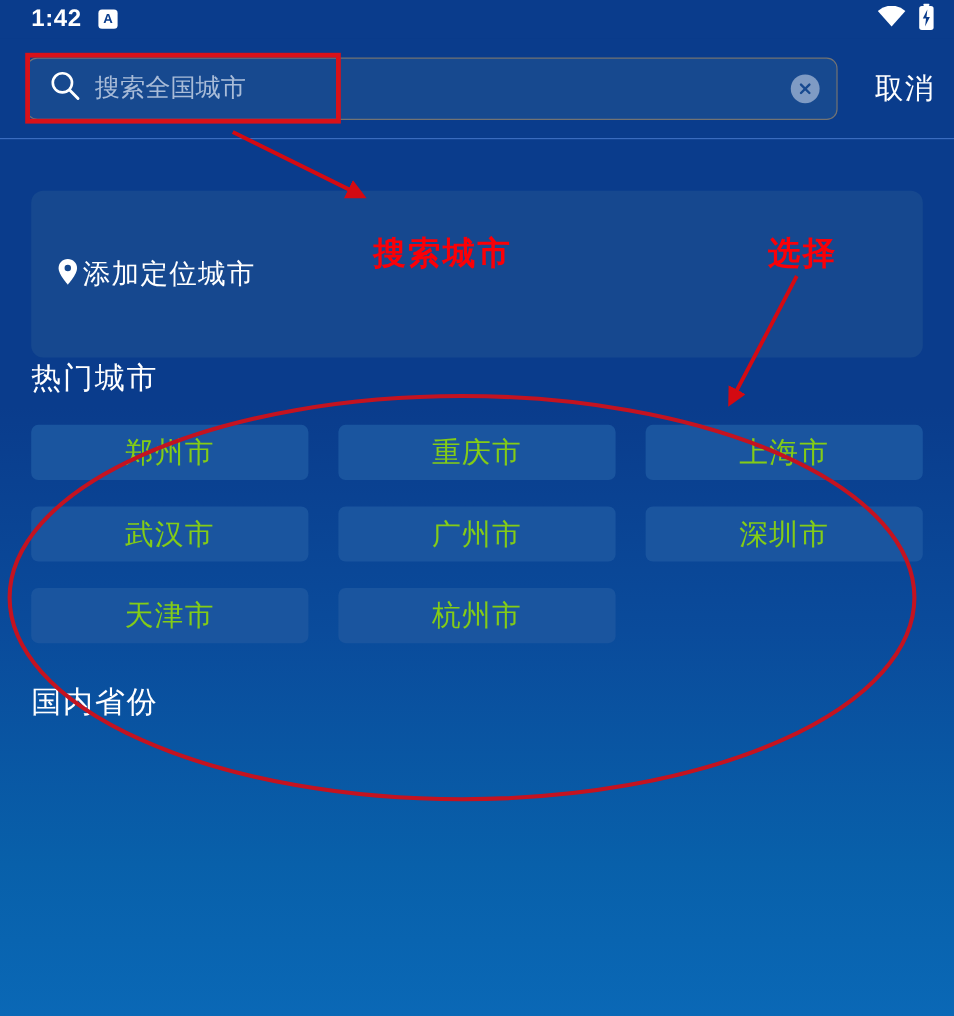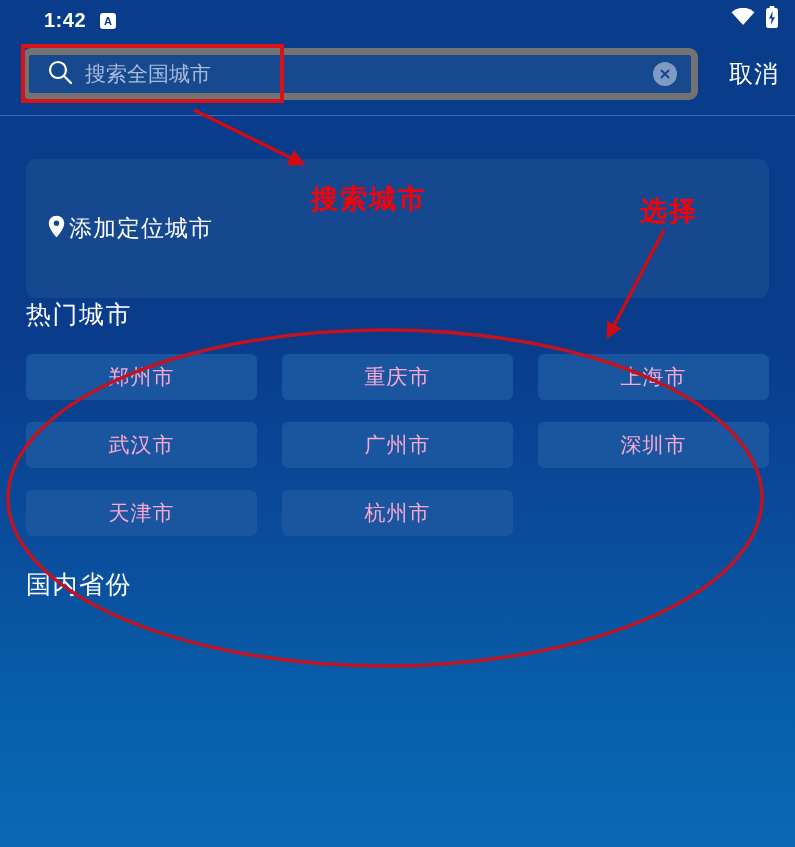--- a/index.html
+++ b/index.html
@@ -23,22 +23,22 @@
         #0a68b6 100%);
     color: #ffffff;
     overflow: hidden;
   }
 
   
   .status-bar {
     position: relative;
     height: 32px;
     display: flex;
-    align-items: flex-end;
-    padding: 0 16px 0 44px;
+    align-items: center;
+    padding: 0 16px 0 26px;
     background: #0a3c8c;
   }
   .status-time {
     font-size: 20px;
     font-weight: bold;
     letter-spacing: 0.5px;
     color: #ffffff;
   }
   .status-left {
     display: flex;
@@ -73,21 +73,21 @@
     display: flex;
     align-items: center;
     padding: 0 16px 0 22px;
     background: #0a3c8c;
     border-bottom: 1px solid #3a6cbf;
   }
   .search-box {
     flex: 1;
     height: 52px;
     background: #17498f;
-    border: 7px solid #737373;
+    border: 1px solid #737373;
     border-radius: 9px;
     display: flex;
     align-items: center;
     padding: 0 14px 0 18px;
     position: relative;
   }
   .search-icon { flex: 0 0 auto; margin-right: 12px; }
   .search-input {
     flex: 1;
     background: transparent;
@@ -144,22 +144,22 @@
     grid-template-columns: repeat(3, 1fr);
     gap: 22px 25px;
   }
   .city-cell {
     height: 46px;
     background: #1a559f;
     border-radius: 6px;
     display: flex;
     align-items: center;
     justify-content: center;
-    font-size: 21px;
-    color: #f9a8d4;
+    font-size: 24px;
+    color: #84cc16;
     cursor: pointer;
     letter-spacing: 1px;
   }
 
   .section-title.provinces { margin-top: 32px; }
 
   
   .annot-svg {
     position: absolute;
     top: 0; left: 0;
@@ -169,21 +169,21 @@
   }
   .annot-text {
     position: absolute;
     color: #fb0007;
     font-weight: bold;
     font-size: 27px;
     letter-spacing: 2px;
     pointer-events: none;
     white-space: nowrap;
   }
-  .annot-a { left: 311px; top: 181px; }
+  .annot-a { left: 311px; top: 193px; }
   .annot-b { left: 640px; top: 193px; }
 </style>
 </head>
 <body>
 
 <div id="app">
 
   <div class="status-bar">
     <div class="status-left">
       <span class="status-time">1:42</span>

